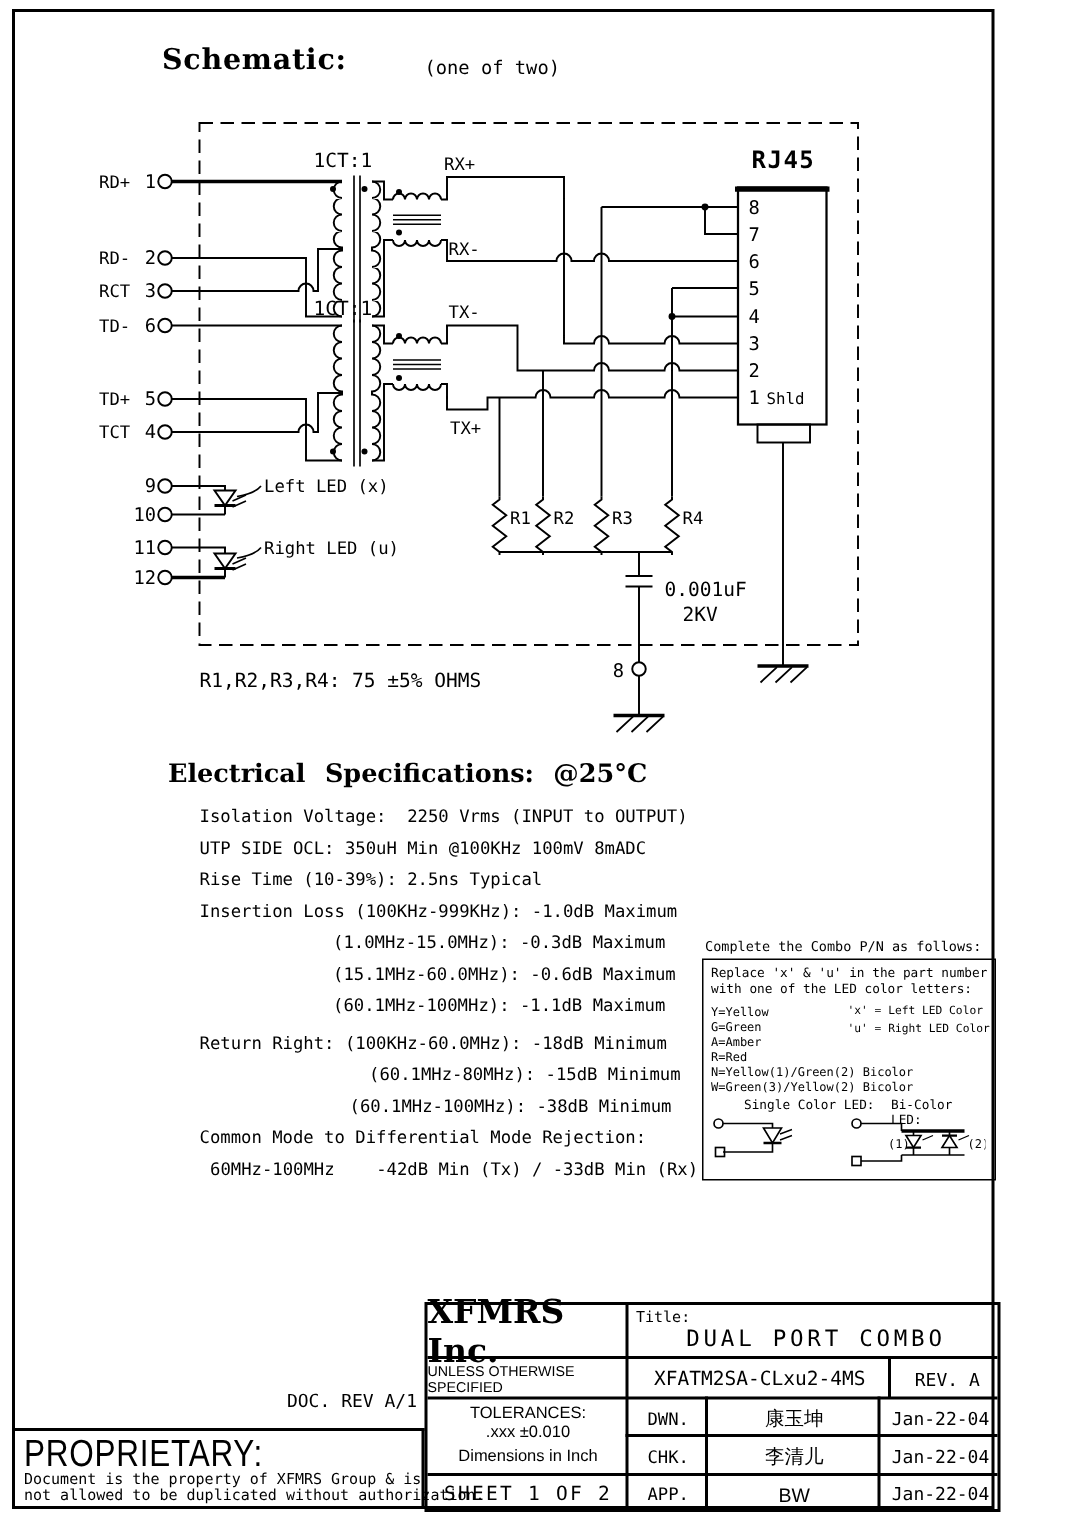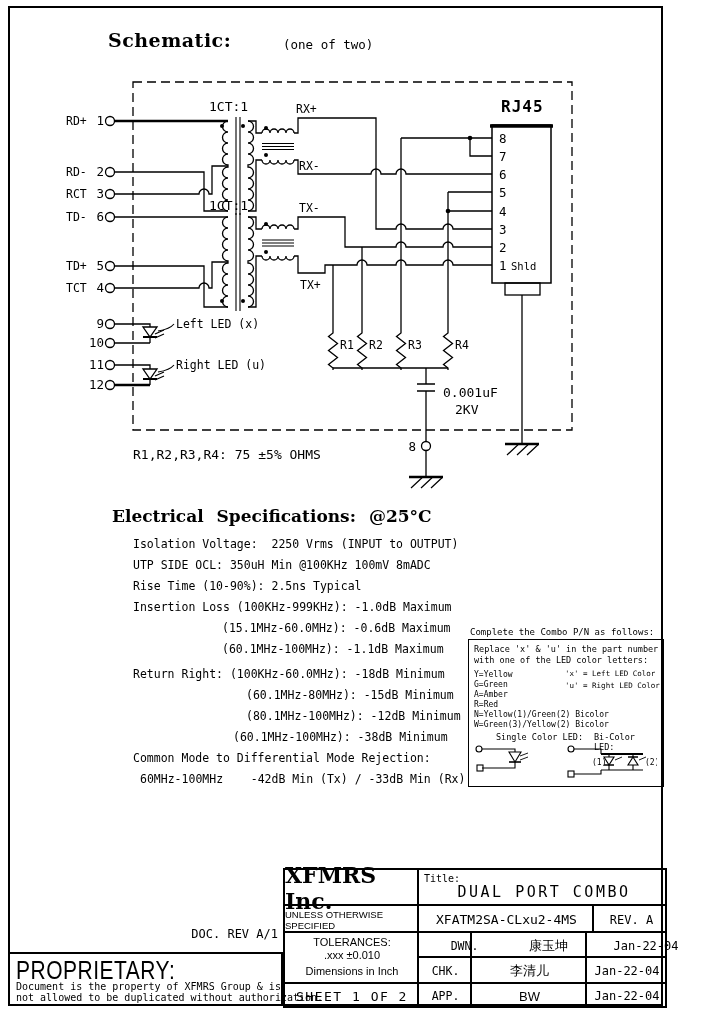--- a/index.html
+++ b/index.html
@@ -35,21 +35,21 @@
   #tb-unless{left:0;top:36px;width:134px;height:27px;font:9.5px "Liberation Sans",sans-serif;}
   #tb-pn{left:134px;top:36px;width:175px;height:27px;font:13px "DejaVu Sans Mono",monospace;}
   #tb-rev{left:309px;top:36px;width:75px;height:27px;font:12px "DejaVu Sans Mono",monospace;}
   #tb-tol1{left:0;top:63px;width:134px;height:17px;font:11px "Liberation Sans",sans-serif;}
   #tb-tol2{left:0;top:77px;width:134px;height:16px;font:11px "Liberation Sans",sans-serif;}
   #tb-tol3{left:0;top:92px;width:134px;height:17px;font:11px "Liberation Sans",sans-serif;}
   #tb-sheet{left:0;top:114px;width:134px;height:24px;font:13px "DejaVu Sans Mono",monospace;letter-spacing:1.5px;}
   .tb-role{left:134px;width:53px;font:11.5px "DejaVu Sans Mono",monospace;}
   .tb-name{left:187px;width:115px;font:13px "Liberation Sans",sans-serif;}
   .tb-date{left:302px;width:80px;font:12px "DejaVu Sans Mono",monospace;}
-  .r1{top:63px;height:25px;padding-left:19px;} .r2{top:88px;height:26px;} .r3{top:114px;height:24px;}
+  .r1{top:63px;height:25px;} .r2{top:88px;height:26px;} .r3{top:114px;height:24px;}
   #doc-rev{left:168px;top:927px;width:110px;text-align:right;font:12px "DejaVu Sans Mono",monospace;}
   
   #proprietary-box{left:8px;top:952px;width:275px;height:54px;border-top:2px solid #000;border-right:2px solid #000;box-sizing:border-box;}
   #proprietary-heading{position:absolute;left:8px;top:2px;font:400 21px "Liberation Sans",sans-serif;transform:scaleY(1.2);transform-origin:top left;letter-spacing:.5px;}
   .prop-line{position:absolute;left:8px;font:10px "DejaVu Sans Mono",monospace;white-space:pre;}
   #prop-line1{top:27px;} #prop-line2{top:38px;}
   
   .wire{stroke:#000;stroke-width:1.3;fill:none;}
   .wire-bold{stroke:#000;stroke-width:2.4;fill:none;}
   .thin{stroke:#000;stroke-width:1.1;fill:none;}
@@ -220,27 +220,27 @@
   <text class="lbl" x="176" y="328">Left LED (x)</text>
   <text class="lbl" x="176" y="369">Right LED (u)</text>
 </svg>
 
 <div class="abs" id="resistor-note">R1,R2,R3,R4: 75 ±5% OHMS</div>
 
 <div class="abs" id="specs-heading">Electrical Specifications: @25°C</div>
 <div class="abs" id="specs-lines">
   <div class="spec-line">Isolation Voltage:  2250 Vrms (INPUT to OUTPUT)</div>
   <div class="spec-line">UTP SIDE OCL: 350uH Min @100KHz 100mV 8mADC</div>
-  <div class="spec-line">Rise Time (10-90%): 2.5ns Typical</div>
+  <div class="spec-line">Rise Time (10-39%): 2.5ns Typical</div>
   <div class="spec-line">Insertion Loss (100KHz-999KHz): -1.0dB Maximum</div>
+  <div class="spec-line ind2">(1.0MHz-15.0MHz): -0.3dB Maximum</div>
   <div class="spec-line ind2">(15.1MHz-60.0MHz): -0.6dB Maximum</div>
   <div class="spec-line ind2">(60.1MHz-100MHz): -1.1dB Maximum</div>
   <div class="spec-line gap">Return Right: (100KHz-60.0MHz): -18dB Minimum</div>
   <div class="spec-line ind3">(60.1MHz-80MHz): -15dB Minimum</div>
-  <div class="spec-line ind3">(80.1MHz-100MHz): -12dB Minimum</div>
   <div class="spec-line ind4">(60.1MHz-100MHz): -38dB Minimum</div>
   <div class="spec-line">Common Mode to Differential Mode Rejection:</div>
   <div class="spec-line ind1">60MHz-100MHz    -42dB Min (Tx) / -33dB Min (Rx)</div>
 </div>
 
 <div class="abs" id="combo-note">
   <div id="combo-header">Complete the Combo P/N as follows:</div>
   <div id="combo-box">
     <div class="combo-intro">Replace 'x' &amp; 'u' in the part number</div>
     <div class="combo-intro">with one of the LED color letters:</div>

